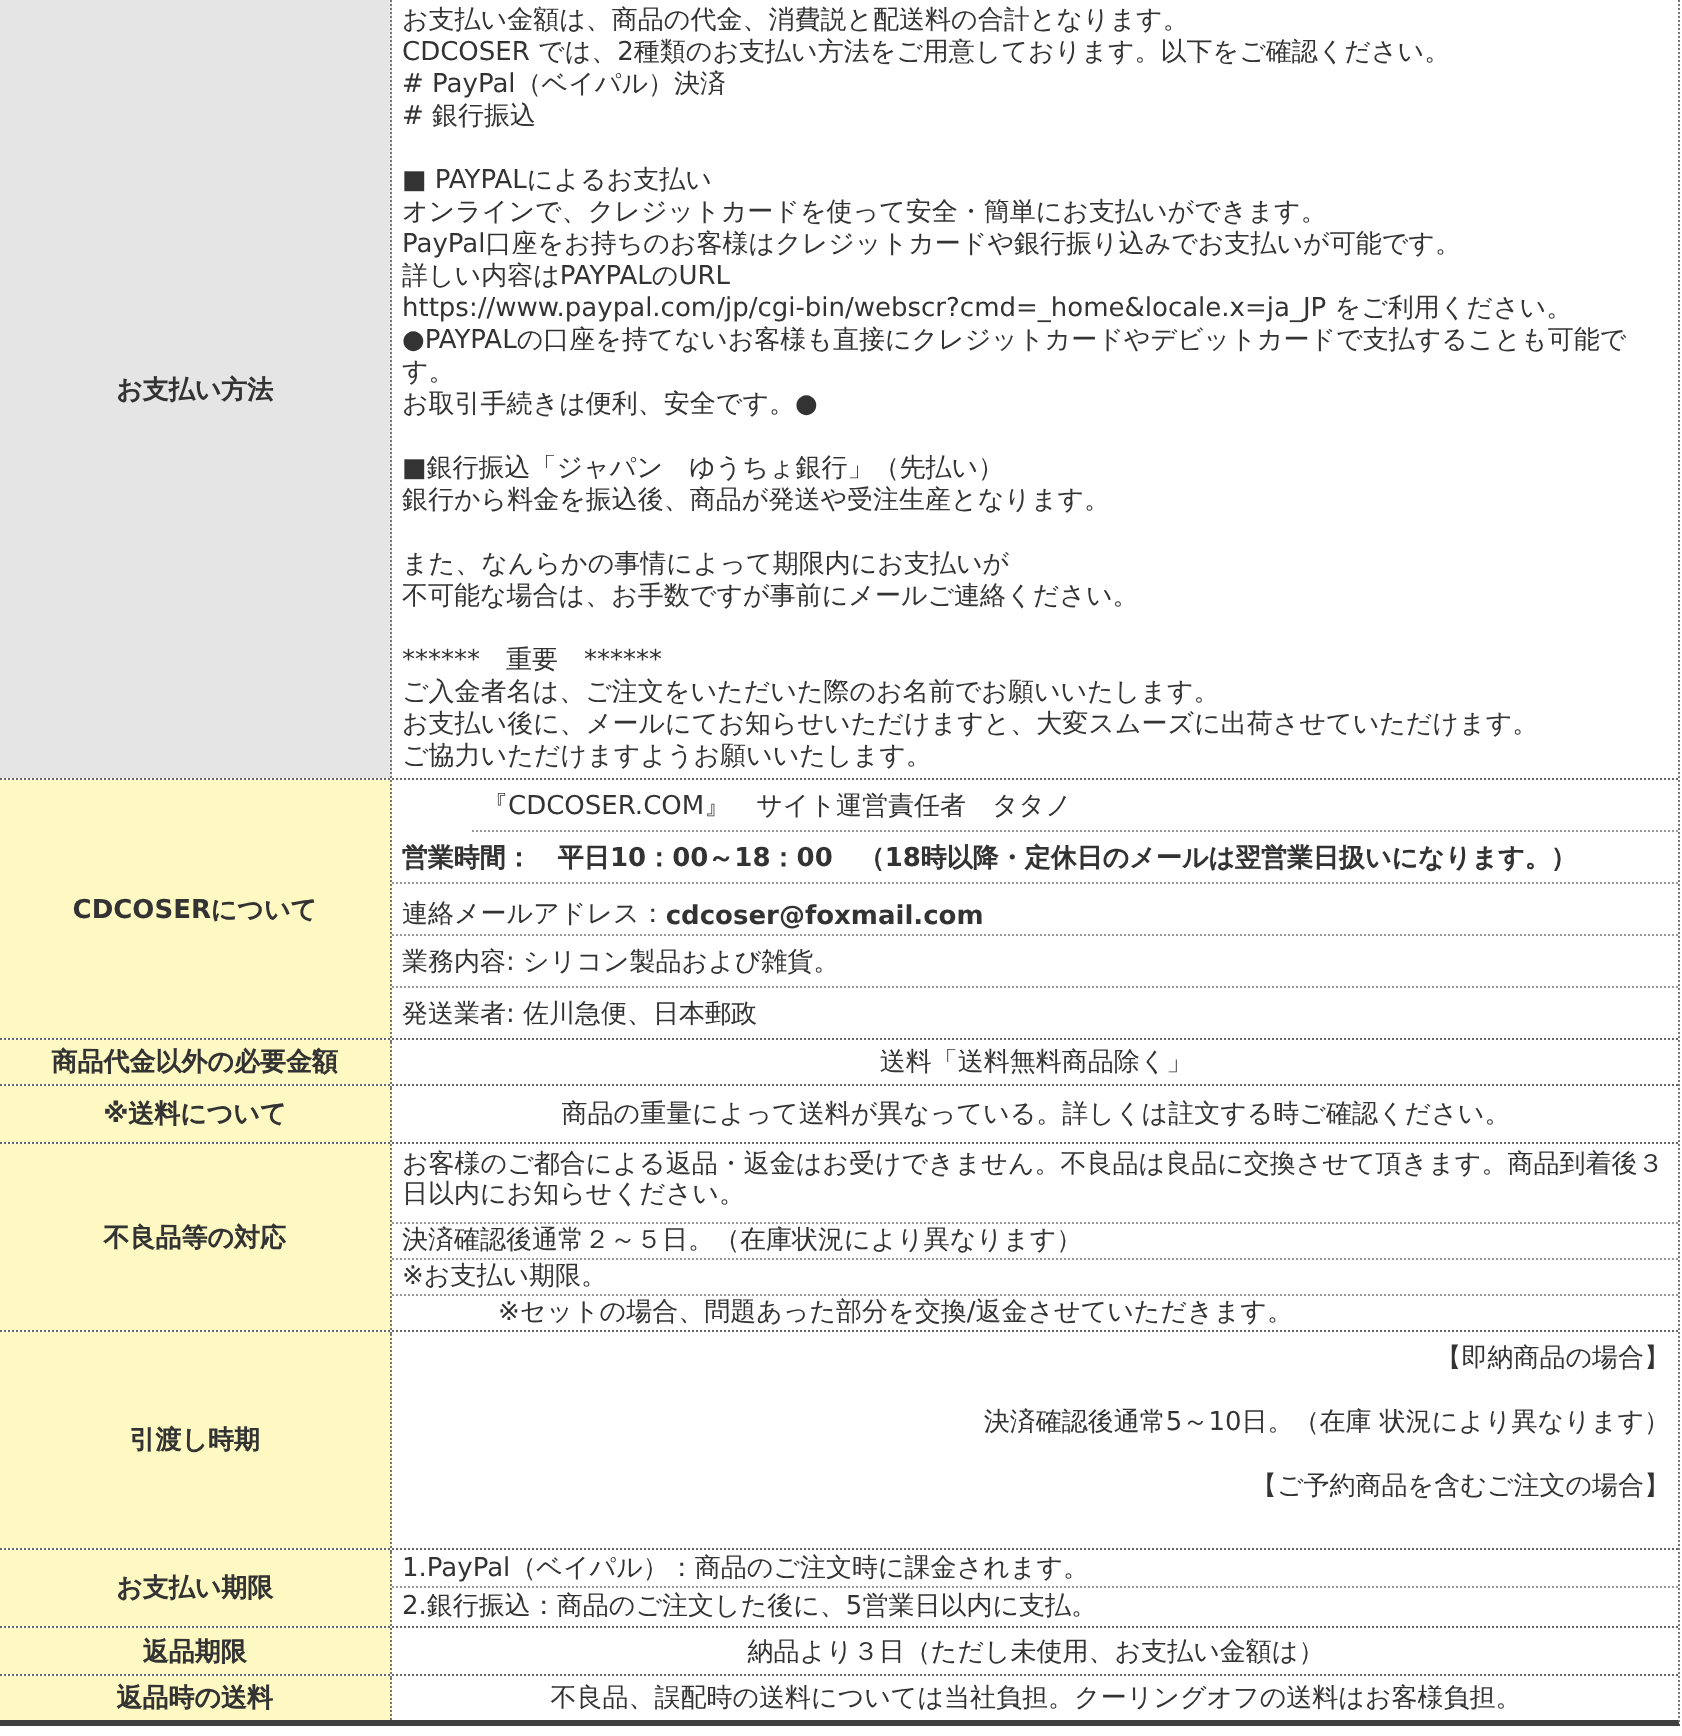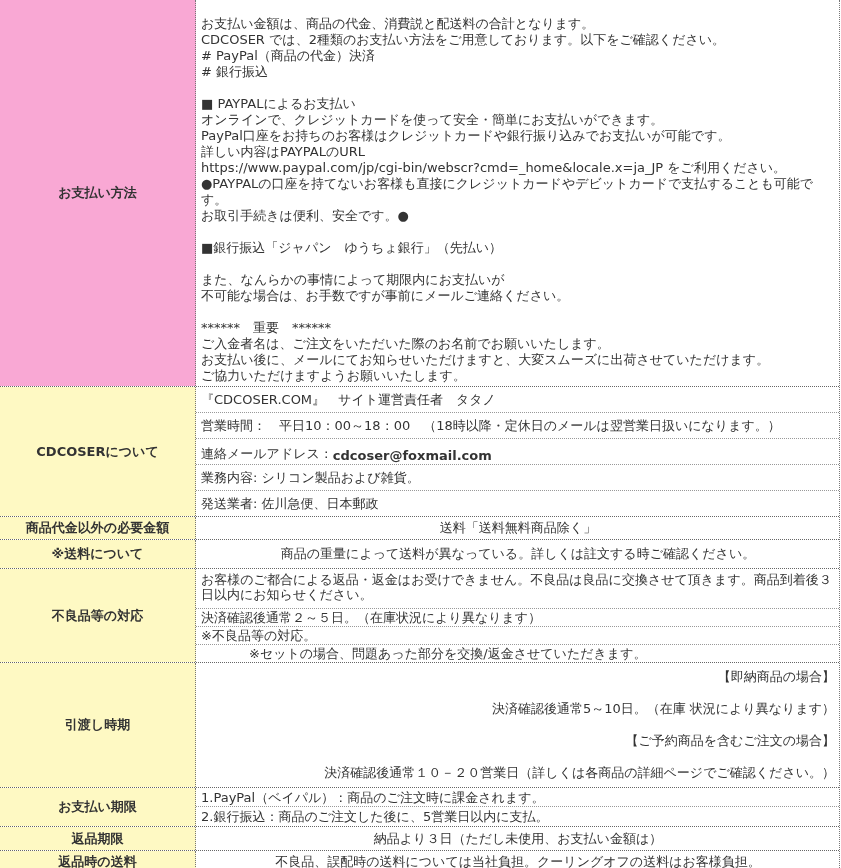--- a/index.html
+++ b/index.html
@@ -14,24 +14,24 @@
   .row { display:flex; border-top:1px dotted #666; align-items:stretch; }
   .row:first-child { border-top:none; }
   .label-cell {
     flex:0 0 196px; width:196px;
     border-right:1px dotted #777;
     background:#fef9c3;
     display:flex; align-items:center; justify-content:center;
     font-weight:bold; text-align:center;
     padding:2px 4px; box-sizing:border-box;
   }
-  .label-cell.plain { background:#f9a8d4; }
+  .label-cell.plain { background:#e5e5e5; }
   .content-cell { flex:1; min-width:0; display:flex; flex-direction:column; justify-content:center; }
   
-  .pm-content { padding:16px 4px 2px 5px; justify-content:flex-start; }
+  .pm-content { padding:3px 4px 2px 5px; justify-content:flex-start; }
   .line { min-height:16px; line-height:16px; white-space:pre-wrap; }
   
   .about-content { padding:0; }
   .subrow {
     border-bottom:1px dotted #999;
     display:flex; align-items:center;
     padding:1px 4px 1px 5px; box-sizing:border-box;
   }
   .subrow:last-child { border-bottom:none; }
   .about-content .subrow { min-height:25px; }
@@ -57,48 +57,49 @@
 </head>
 <body>
 
 <div class="tbl">
 
   <div class="row">
     <div class="label-cell plain">お支払い方法</div>
     <div class="content-cell pm-content">
       <div class="line">お支払い金額は、商品の代金、消費説と配送料の合計となります。</div>
       <div class="line">CDCOSER では、2種類のお支払い方法をご用意しております。以下をご確認ください。</div>
-      <div class="line"># PayPal（商品の代金）決済</div>
+      <div class="line"># PayPal（ベイパル）決済</div>
       <div class="line"># 銀行振込</div>
       <div class="line"></div>
       <div class="line">■ PAYPALによるお支払い</div>
       <div class="line">オンラインで、クレジットカードを使って安全・簡単にお支払いができます。</div>
       <div class="line">PayPal口座をお持ちのお客様はクレジットカードや銀行振り込みでお支払いが可能です。</div>
       <div class="line">詳しい内容はPAYPALのURL</div>
       <div class="line">https://www.paypal.com/jp/cgi-bin/webscr?cmd=_home&amp;locale.x=ja_JP をご利用ください。</div>
       <div class="line">●PAYPALの口座を持てないお客様も直接にクレジットカードやデビットカードで支払することも可能です。</div>
       <div class="line">お取引手続きは便利、安全です。●</div>
       <div class="line"></div>
       <div class="line">■銀行振込「ジャパン　ゆうちょ銀行」（先払い）</div>
+      <div class="line">銀行から料金を振込後、商品が発送や受注生産となります。</div>
       <div class="line"></div>
       <div class="line">また、なんらかの事情によって期限内にお支払いが</div>
       <div class="line">不可能な場合は、お手数ですが事前にメールご連絡ください。</div>
       <div class="line"></div>
       <div class="line">******　重要　******</div>
       <div class="line">ご入金者名は、ご注文をいただいた際のお名前でお願いいたします。</div>
       <div class="line">お支払い後に、メールにてお知らせいただけますと、大変スムーズに出荷させていただけます。</div>
       <div class="line">ご協力いただけますようお願いいたします。</div>
     </div>
   </div>
 
   <div class="row" style="height:129px;">
     <div class="label-cell">CDCOSERについて</div>
     <div class="content-cell about-content">
-      <div class="subrow" style="flex:1;">『CDCOSER.COM』　サイト運営責任者　タタノ</div>
-      <div class="subrow" style="flex:1;">営業時間：　平日10：00～18：00　（18時以降・定休日のメールは翌営業日扱いになります。）</div>
+      <div class="subrow" style="flex:1;margin-left:40px;">『CDCOSER.COM』　サイト運営責任者　タタノ</div>
+      <div class="subrow" style="flex:1;font-weight:bold;">営業時間：　平日10：00～18：00　（18時以降・定休日のメールは翌営業日扱いになります。）</div>
       <div class="subrow" style="flex:1;align-items:flex-end;">
         <span>連絡メールアドレス：</span>
           <span class="email">cdcoser@foxmail.com</span>
       </div>
       <div class="subrow" style="flex:1;">業務内容: シリコン製品および雑貨。</div>
       <div class="subrow" style="flex:1;">発送業者: 佐川急便、日本郵政</div>
     </div>
   </div>
 
   <div class="row">
@@ -109,35 +110,34 @@
   <div class="row">
     <div class="label-cell">※送料について</div>
     <div class="content-cell simple h28">商品の重量によって送料が異なっている。詳しくは註文する時ご確認ください。</div>
   </div>
 
   <div class="row">
     <div class="label-cell">不良品等の対応</div>
     <div class="content-cell def-content">
       <div class="subrow def-sub-0">お客様のご都合による返品・返金はお受けできません。不良品は良品に交換させて頂きます。商品到着後３日以内にお知らせください。</div>
       <div class="subrow def-sub-1">決済確認後通常２～５日。（在庫状況により異なります）</div>
-      <div class="subrow def-sub-2">※不良品等の対応。</div>
+      <div class="subrow def-sub-2">※お支払い期限。</div>
       <div class="subrow def-sub-3">※セットの場合、問題あった部分を交換/返金させていただきます。</div>
     </div>
   </div>
 
   <div class="row">
     <div class="label-cell">引渡し時期</div>
     <div class="content-cell dlv-content">
       <div class="dline">【即納商品の場合】</div>
       <div class="dline"></div>
       <div class="dline">決済確認後通常5～10日。（在庫 状況により異なります）</div>
       <div class="dline"></div>
       <div class="dline">【ご予約商品を含むご注文の場合】</div>
       <div class="dline"></div>
-      <div class="dline">決済確認後通常１０－２０営業日（詳しくは各商品の詳細ページでご確認ください。）</div>
     </div>
   </div>
 
   <div class="row">
     <div class="label-cell">お支払い期限</div>
     <div class="content-cell pd-content">
       <div class="subrow">1.PayPal（ベイパル）：商品のご注文時に課金されます。</div>
       <div class="subrow">2.銀行振込：商品のご注文した後に、5営業日以内に支払。</div>
     </div>
   </div>

